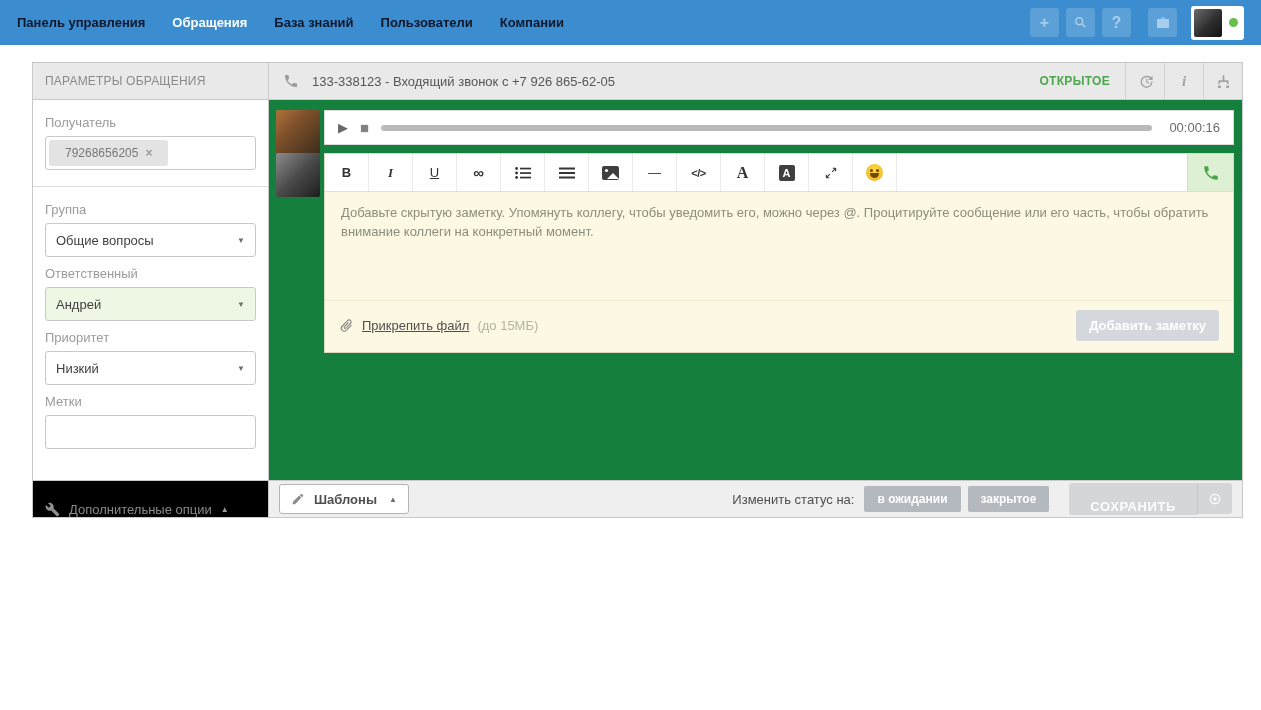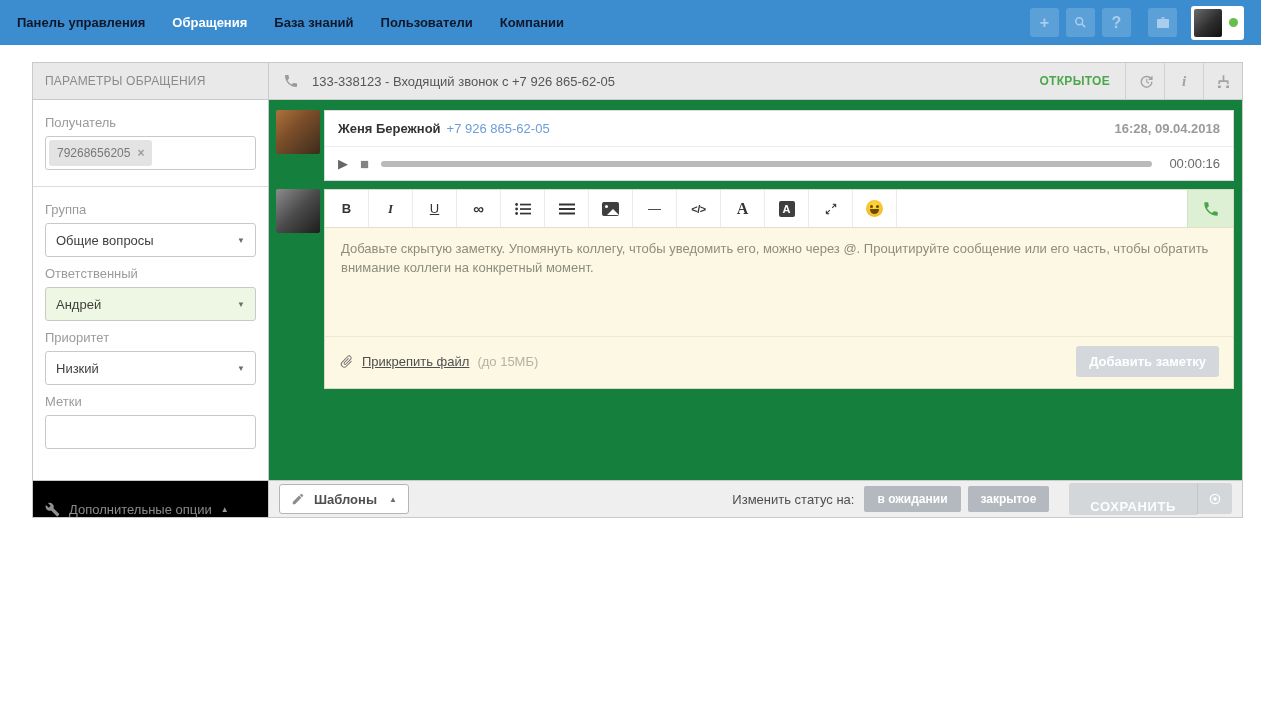--- a/index.html
+++ b/index.html
@@ -35,21 +35,21 @@
   .panel-header { background:#e9e9e9; border-bottom:1px solid #c9c9c9; height:37px;
                   display:flex; align-items:center; padding:0 12px; }
   .sidebar-title { font-size:12px; color:#8a8a8a; letter-spacing:0.2px; }
   .sidebar-body { flex:1; overflow:hidden; }
   .side-section { padding:6px 12px 16px 12px; }
   .side-section.bordered { border-bottom:1px solid #dcdcdc; }
   .field-label { display:block; font-size:13px; color:#9b9b9b; margin:9px 0 6px 0; }
   .text-input { border:1px solid #c9c9c9; border-radius:3px; height:34px; background:#fff;
                 display:flex; align-items:center; padding:3px; }
   .tag { display:inline-flex; align-items:center; gap:7px; background:#e3e3e3; border-radius:3px;
-         padding:6px 8px; font-size:12px; color:#787878; }
+         padding:6px 16px; font-size:12px; color:#787878; }
   .tag-x { color:#9a9a9a; font-weight:bold; font-size:12px; line-height:1; cursor:pointer; }
   .select { border:1px solid #c9c9c9; border-radius:3px; height:34px; background:#fff;
             display:flex; align-items:center; justify-content:space-between; padding:0 10px;
             font-size:13px; color:#3f3f3f; cursor:pointer; margin-bottom:2px; }
   .select .caret { font-size:8px; color:#6e6e6e; }
   .panel-footer { height:37px; background:#000000; border-top:1px solid #c9c9c9;
                   display:flex; align-items:flex-end; padding:0 12px; }
   .more-options { display:flex; align-items:center; gap:9px; color:#8b8b8b; font-size:13px; cursor:pointer; }
   .caret-up { font-size:8px; color:#9a9a9a; }
 
@@ -252,25 +252,20 @@
             </svg>
         </span>
       </div>
     </div>
 
     <div class="main-body">
 
       <div class="msg-row">
         <div class="avatar customer"></div>
         <div class="msg-card">
-          <div class="msg-head">
-            <span class="msg-name">Женя Бережной</span>
-            <span class="msg-phone" style="color:#6b9dd8;">+7 926 865-62-05</span>
-            <span class="msg-time">16:28, 09.04.2018</span>
-          </div>
           <div class="player">
             <span class="play-btn">▶</span>
             <span class="stop-btn">■</span>
             <div class="track"></div>
             <span class="duration">00:00:16</span>
           </div>
         </div>
       </div>
 
       <div class="msg-row editor-wrap">

